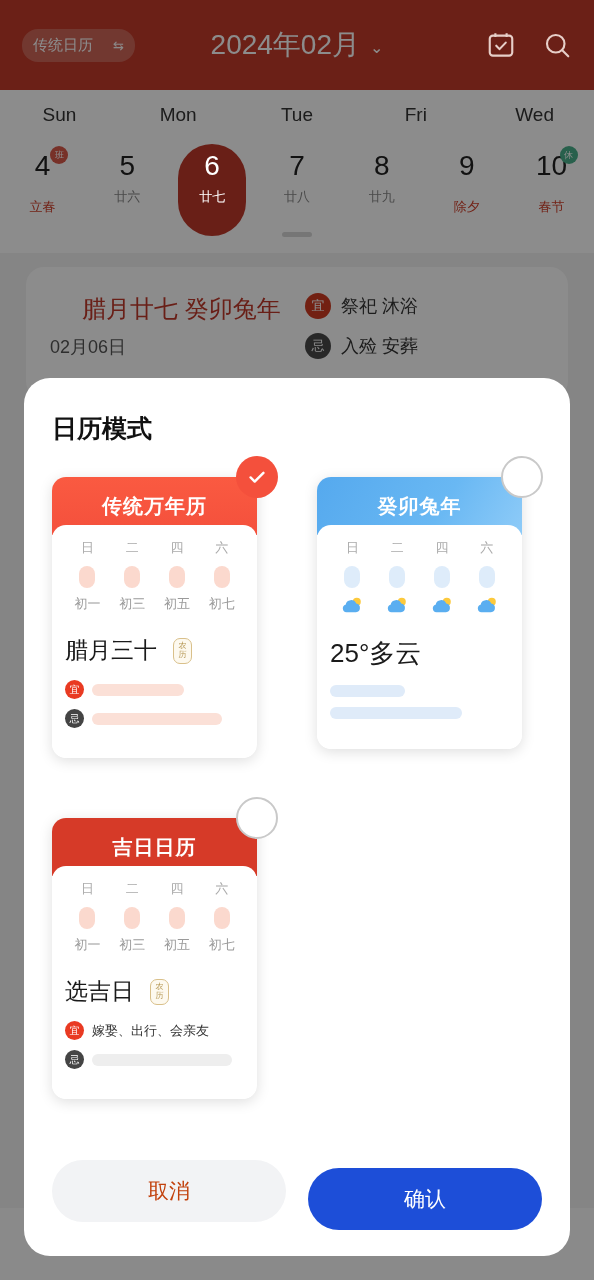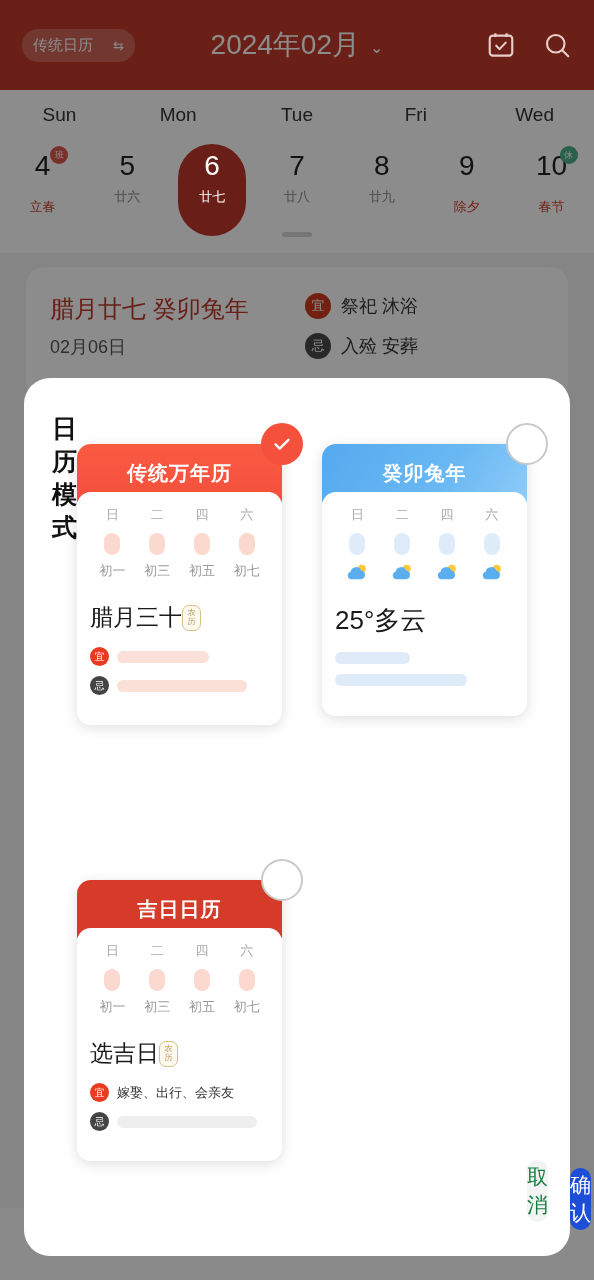--- a/index.html
+++ b/index.html
@@ -75,21 +75,21 @@
     width: 30px; height: 5px; border-radius: 3px;
     background: #d8d8d8; margin: 6px auto 10px;
   }
 
   .info-card {
     margin: 14px 26px 0;
     background: #fff; border-radius: 18px;
     padding: 26px 24px; display: flex; gap: 16px;
   }
   .info-left { flex: 1; }
-  .lunar-title { color: #c0392b; font-size: 24px; }
+  .lunar-title { color: #c0392b; font-size: 24px; margin-left: 32px; }
   .greg-date { color: #555; font-size: 18px; margin-top: 10px; }
   .info-right { flex: 1; }
   .yiji-row { display: flex; align-items: center; gap: 10px; margin-bottom: 14px; }
   .yiji-dot {
     width: 26px; height: 26px; border-radius: 13px;
     color: #fff; font-size: 13px;
     display: flex; align-items: center; justify-content: center; flex: none;
   }
   .yiji-dot.yi { background: #cf3b22; }
   .yiji-dot.ji { background: #4a4a4a; }
@@ -108,21 +108,21 @@
     background: rgba(0,0,0,0.45);
   }
 
   
   #mode-modal {
     position: absolute;
     left: 24px; right: 24px; top: 378px; bottom: 24px;
     background: #fff;
     border-radius: 26px;
     padding: 34px 28px 0;
-    display: flex; flex-direction: row;
+    display: flex; flex-direction: column;
   }
   .modal-title { font-size: 25px; font-weight: bold; color: #111; }
 
   .cards-grid {
     margin-top: 32px;
     display: grid;
     grid-template-columns: 1fr 1fr;
     row-gap: 60px; column-gap: 40px;
   }
   .card-wrap { position: relative; width: 205px; }
@@ -159,21 +159,21 @@
     width: 16px; height: 22px; border-radius: 8px;
     margin: 9px auto 0;
   }
   .mini-pill.red { background: #fbd9ce; }
   .mini-pill.blue { background: #deecfa; }
   .mini-lunar { font-size: 13px; color: #9a9a9a; margin-top: 7px; font-family: "Liberation Serif", serif; }
   .mini-weather { margin-top: 8px; display: flex; justify-content: center; }
 
   .card-main {
     margin-top: 22px;
-    display: flex; align-items: center; gap: 0;
+    display: flex; align-items: center; gap: 16px;
     font-family: "Liberation Serif", serif;
     font-size: 23px; color: #1a1a1a;
     white-space: nowrap;
   }
   .card-main.weather-main { font-family: "Liberation Sans", sans-serif; font-size: 26px; }
   .nl-badge {
     border: 1px solid #d9c08a; border-radius: 7px;
     width: 19px; height: 26px;
     font-size: 8px; line-height: 1.05; color: #b79a58;
     display: flex; flex-direction: column;
@@ -208,21 +208,21 @@
   .modal-actions {
     margin-top: auto;
     display: flex; gap: 22px;
     padding: 22px 0 26px;
   }
   .btn {
     flex: 1; height: 62px; border-radius: 31px;
     display: flex; align-items: center; justify-content: center;
     font-size: 21px; border: none;
   }
-  .btn.cancel { background: #f2f3f5; color: #15803d; }
+  .btn.cancel { background: #f2f3f5; color: #c2410c; }
   .btn.confirm { background: #1d4ed8; color: #fff; margin-top: 8px; }
 </style>
 </head>
 <body>
 
 <div id="app-background">
 
   <div class="app-header">
     <div class="mode-chip">
       <span>传统日历</span>

